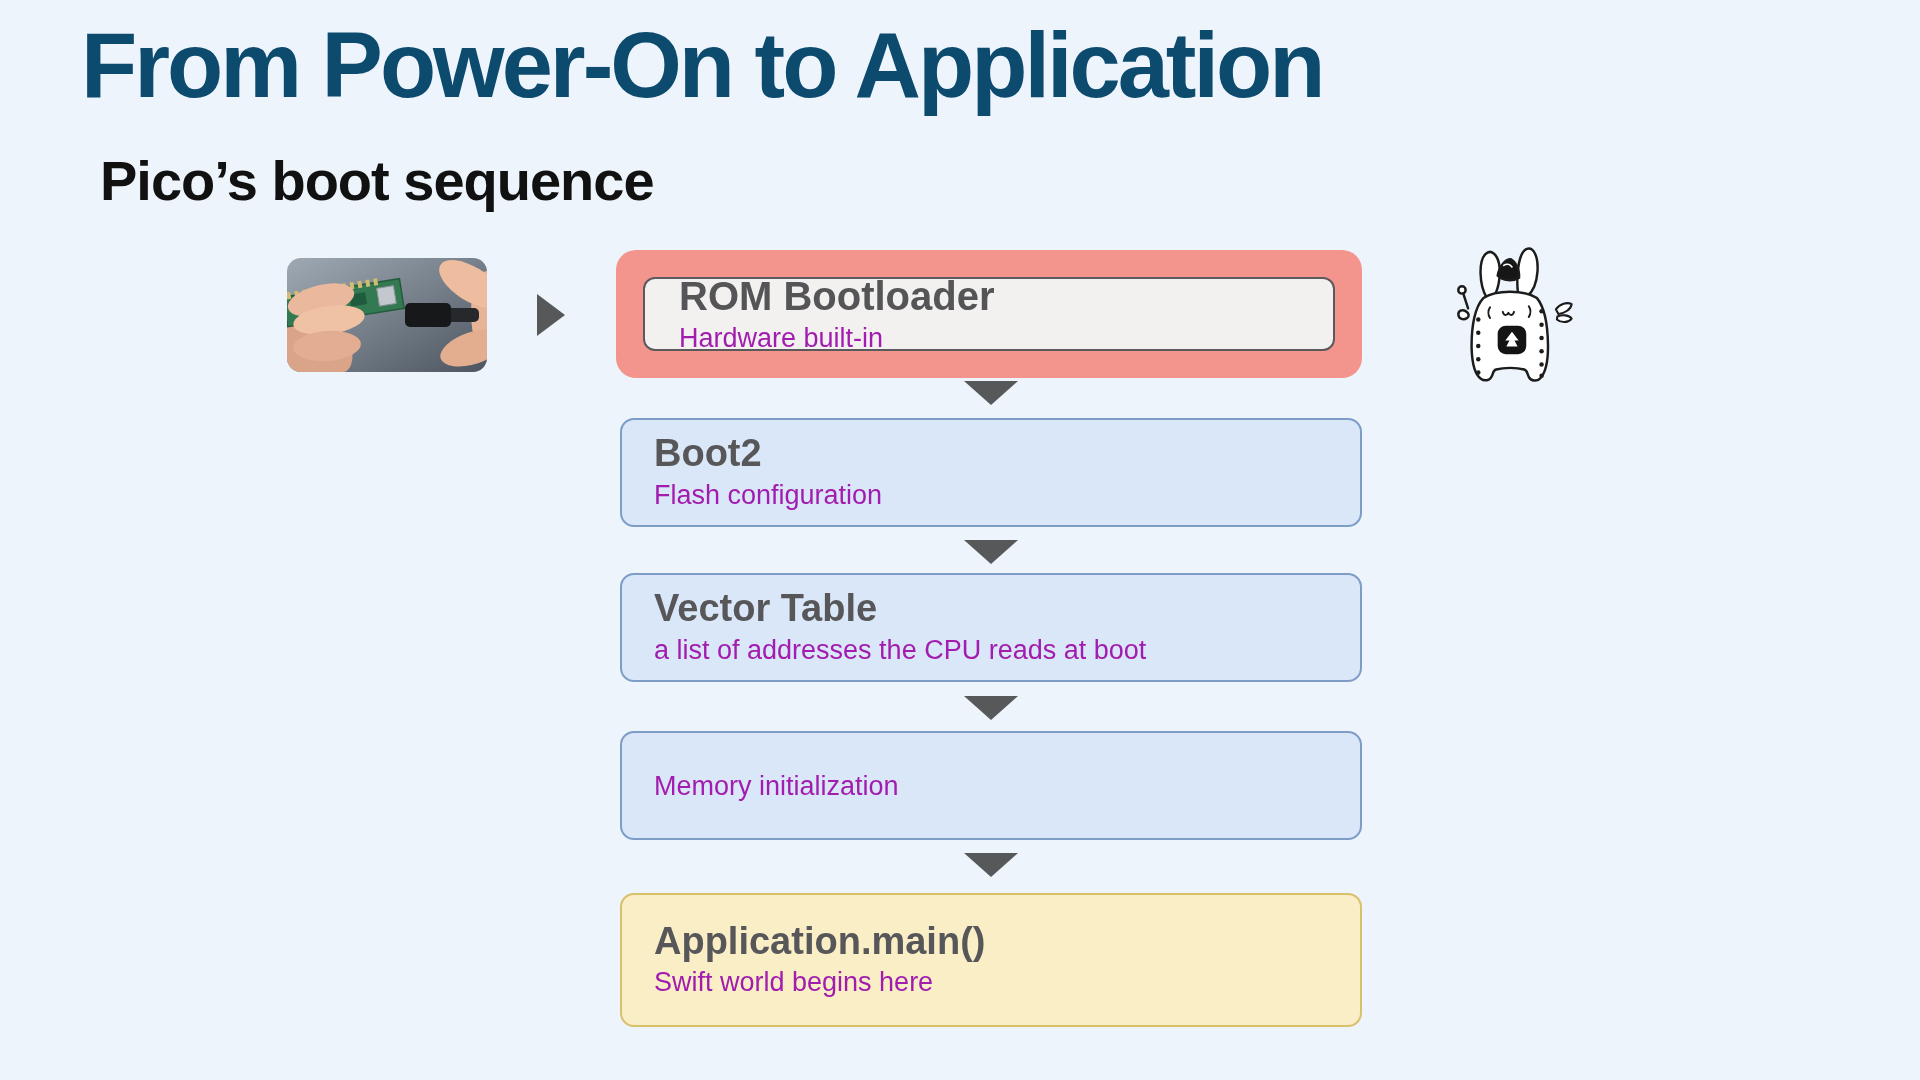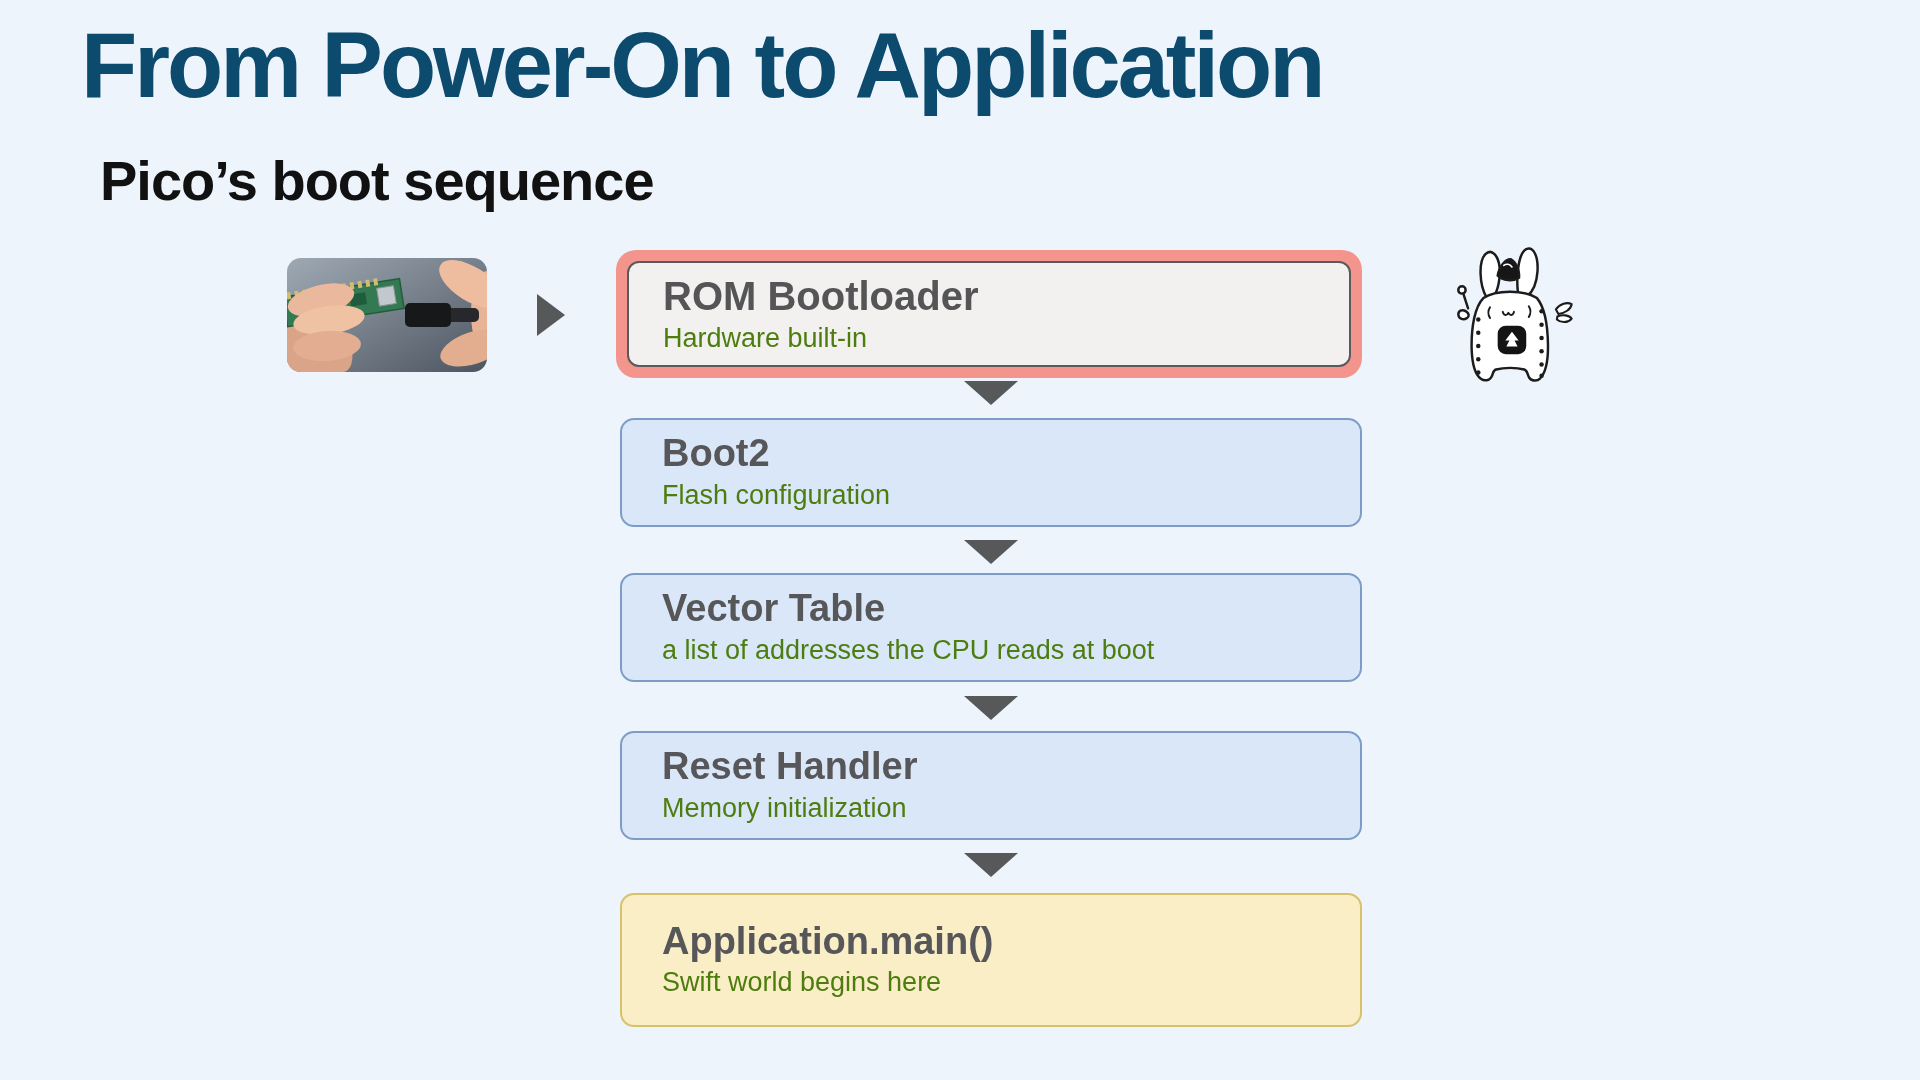--- a/index.html
+++ b/index.html
@@ -25,26 +25,26 @@
     border-left:28px solid #57585a;
   }
   .arrow-down{
     position:absolute;left:964px;width:0;height:0;
     border-left:27px solid transparent;border-right:27px solid transparent;
     border-top:24px solid #57585a;
   }
   .step{
     position:absolute;left:620px;width:742px;height:109px;box-sizing:border-box;
     background:#d9e7f8;border:2px solid #7d9dc7;border-radius:14px;
-    display:flex;flex-direction:column;justify-content:center;padding-left:40px;
+    display:flex;flex-direction:column;justify-content:center;padding-left:32px;
   }
   .step-title{font-size:38px;font-weight:700;color:#57575a;line-height:1.15;}
-  .step-sub{font-size:27px;color:#4d7c0f;line-height:1.25;margin-top:3px;}
+  .step-sub{font-size:27px;color:#a21caf;line-height:1.25;margin-top:3px;}
   .step--highlight{
-    left:616px;width:746px;height:128px;padding:11px;
+    left:616px;width:746px;height:128px;padding:27px;
     background:#f3958c;border:none;border-radius:20px;display:block;
   }
   .step--highlight .step-inner{
     width:100%;height:100%;box-sizing:border-box;background:#f2f1ef;
     border:2.5px solid #5a5a5c;border-radius:12px;
     display:flex;flex-direction:column;justify-content:center;padding-left:34px;
   }
   .step--highlight .step-title{font-size:40px;color:#555558;}
   .step--yellow{background:#faeec6;border-color:#d8c16b;}
   .mascot{position:absolute;left:1452px;top:244px;}
@@ -116,21 +116,20 @@
   <div class="arrow-down" style="top:540px"></div>
 
   <div class="step" style="top:573px">
     <div class="step-title">Vector Table</div>
     <div class="step-sub">a list of addresses the CPU reads at boot</div>
   </div>
 
   <div class="arrow-down" style="top:696px"></div>
 
   <div class="step" style="top:731px">
-    <div class="step-title">Reset Handler</div>
     <div class="step-sub">Memory initialization</div>
   </div>
 
   <div class="arrow-down" style="top:853px"></div>
 
   <div class="step step--yellow" style="top:893px;height:134px">
     <div class="step-title">Application.main()</div>
     <div class="step-sub">Swift world begins here</div>
   </div>
 

